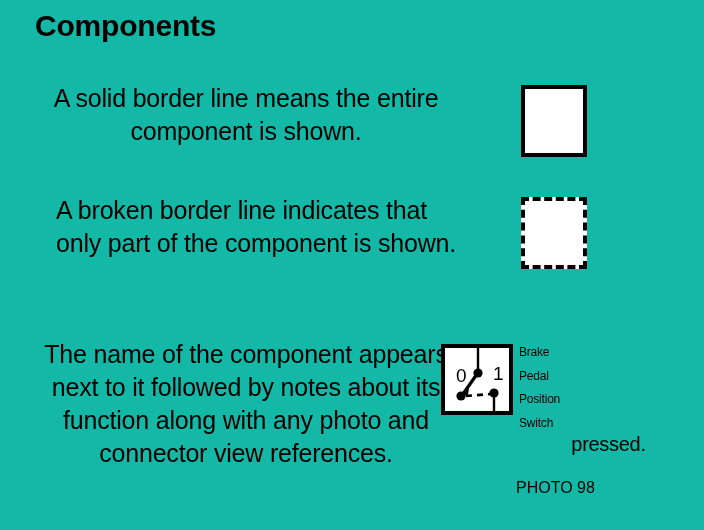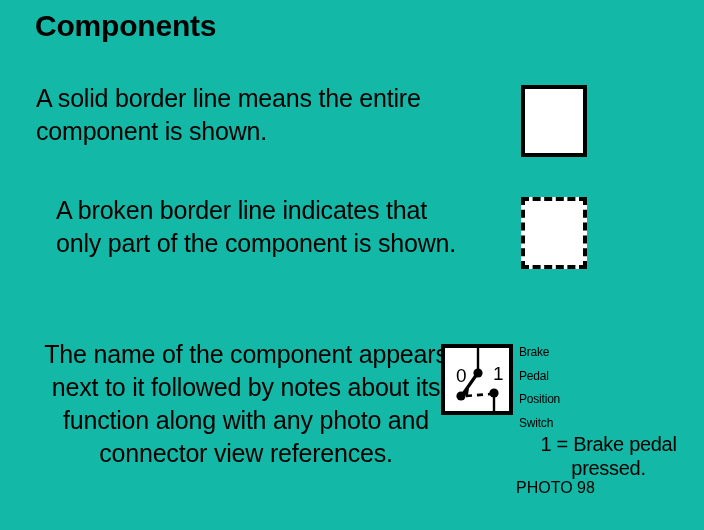--- a/index.html
+++ b/index.html
@@ -34,21 +34,21 @@
   
   .body-text {
     position: absolute;
     left: 36px;
     font-size: 25px;
     line-height: 33px;
     font-weight: normal;
     letter-spacing: -0.2px;
     width: 420px;
   }
-  #para-1 { top: 82px; }
+  #para-1 { top: 82px; text-align: center; }
   #para-2 { top: 194px; margin-left: 20px; }
   #para-3 { top: 338px; text-align: center; }
 
   
   .shape-box {
     position: absolute;
     box-sizing: border-box;
     background: #ffffff;
   }
   #solid-box {
@@ -162,19 +162,18 @@
   </div>
 
   <div id="component-label">
     <span class="label-line">Brake</span>
     <span class="label-line">Pedal</span>
     <span class="label-line">Position</span>
     <span class="label-line">Switch</span>
   </div>
 
   <div id="note-block">
-    <span class="note-line">1 = Brake pedal</span>
     <span class="note-line">pressed.</span>
   </div>
 
   <div id="photo-ref">PHOTO 98</div>
 
 </div>
 
 </body></html>

